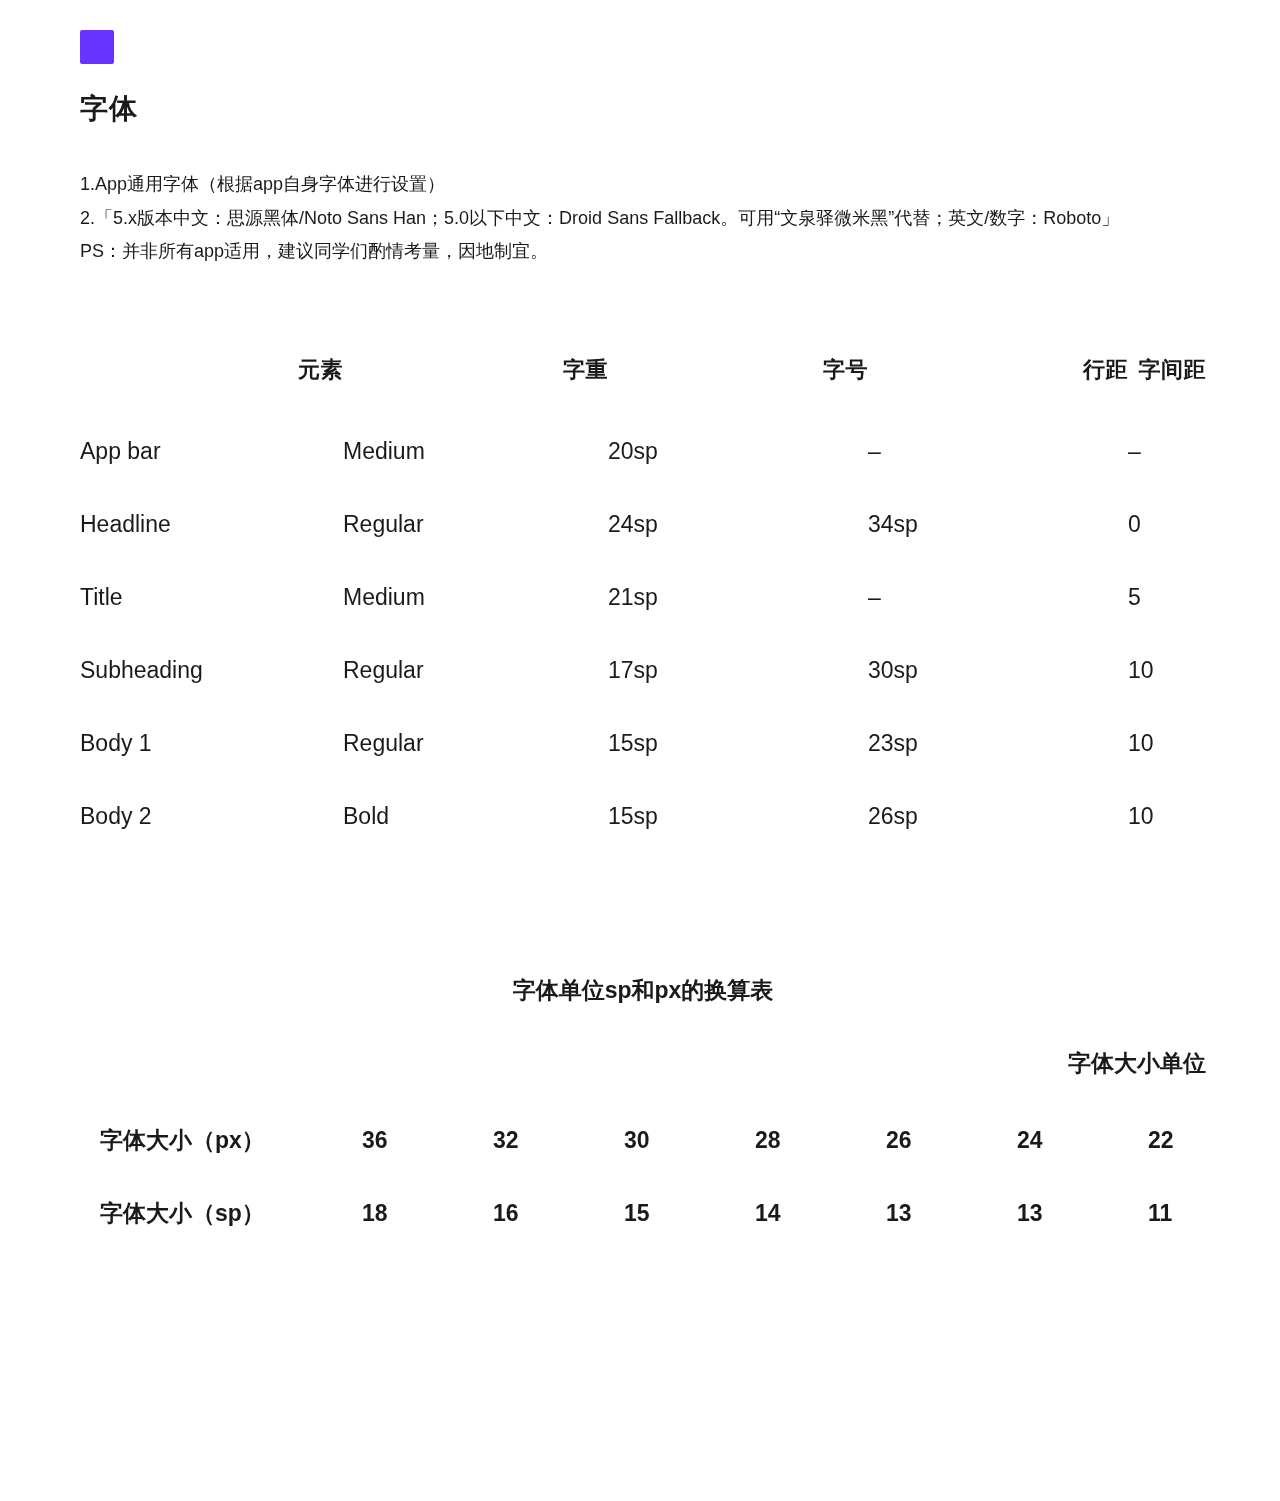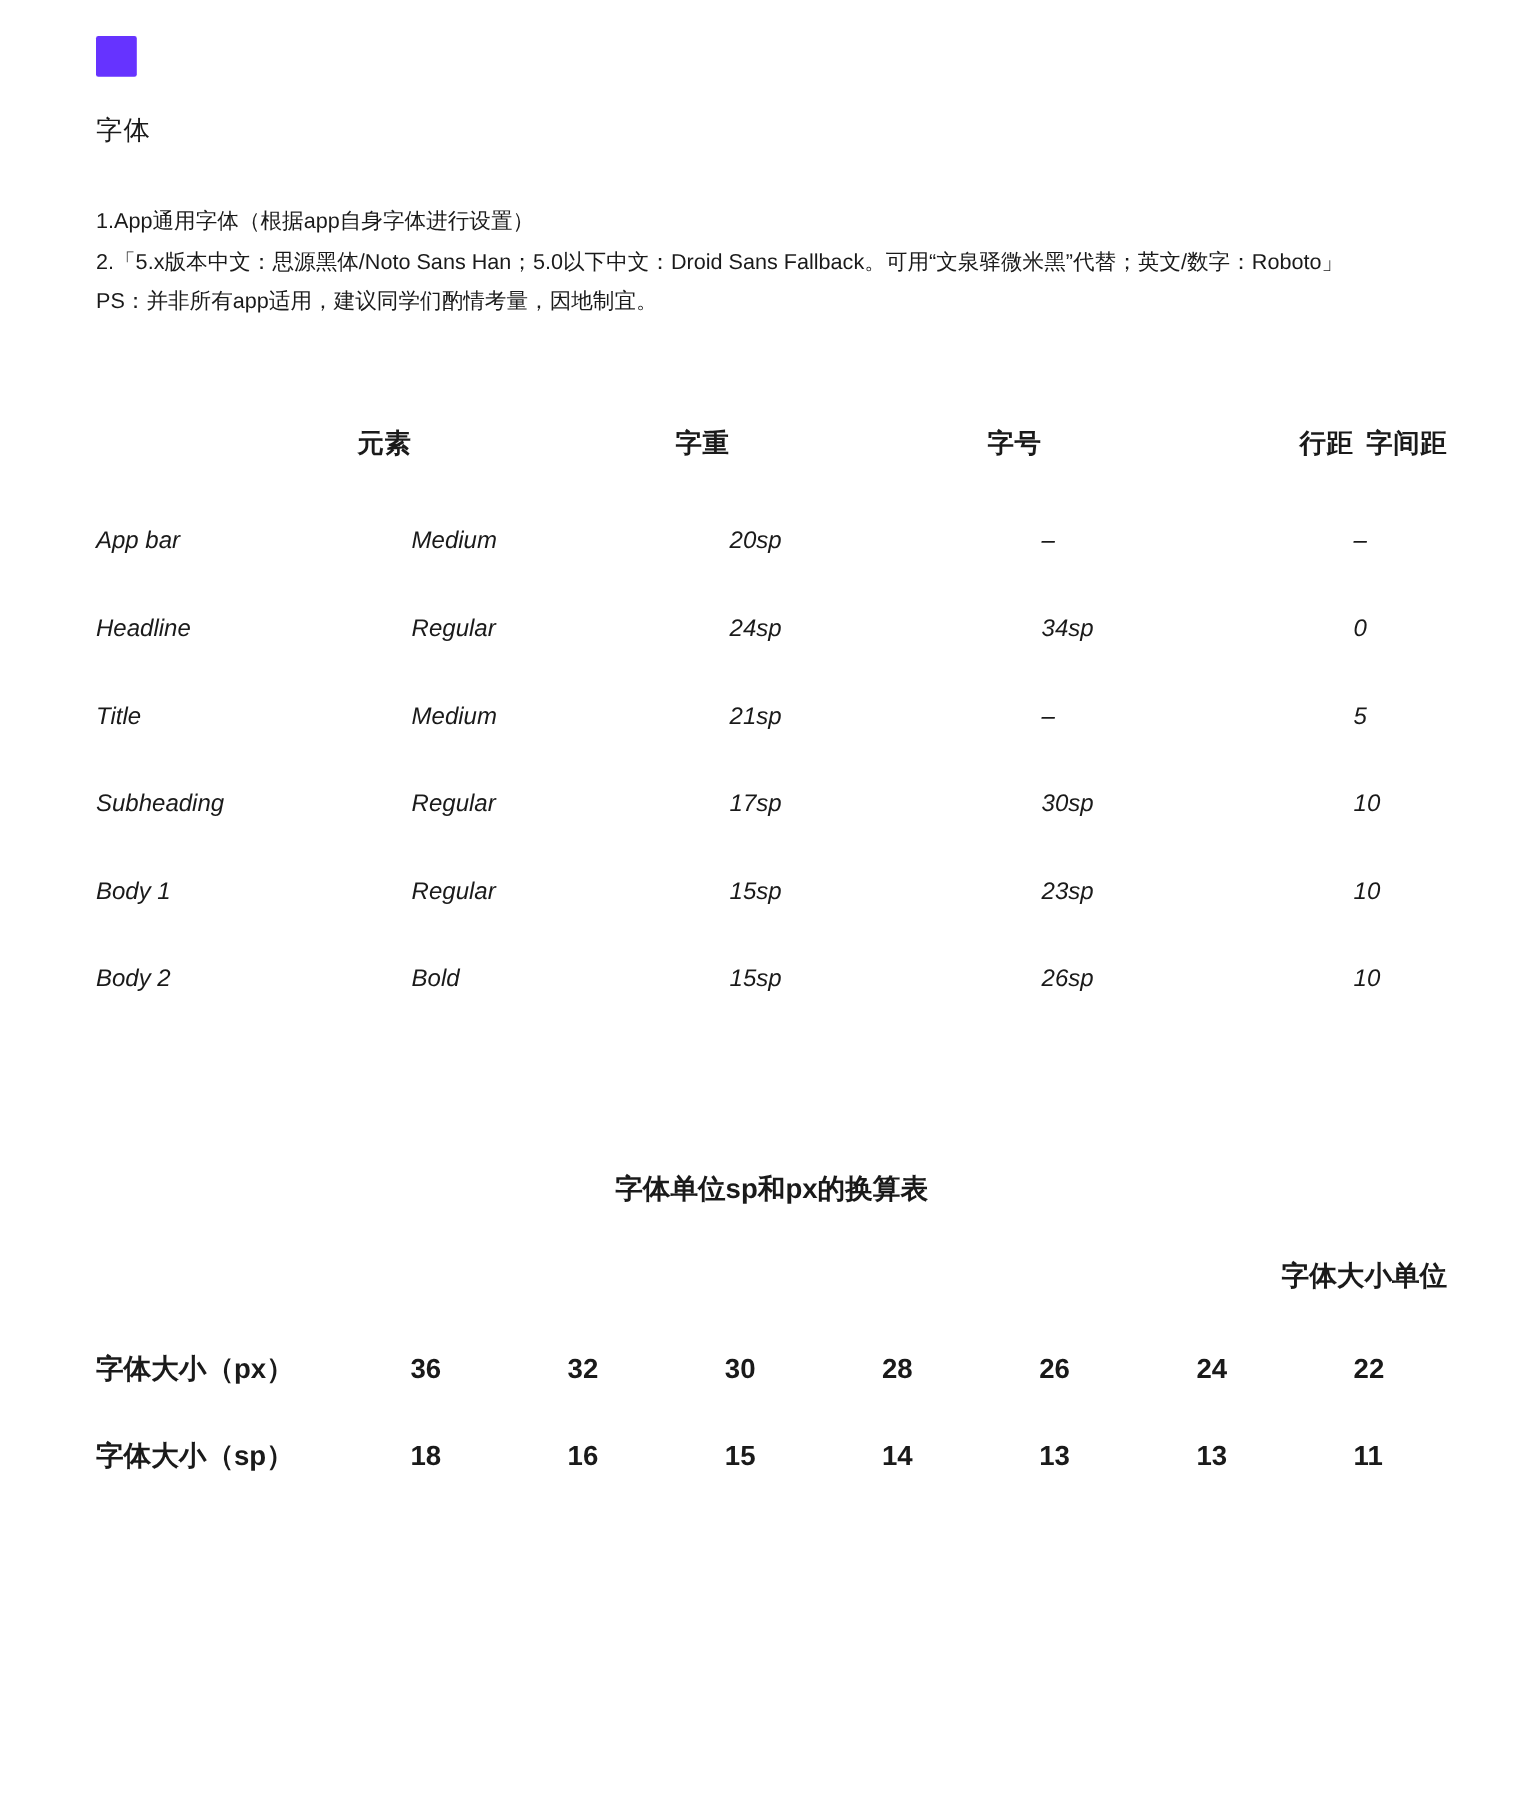--- a/index.html
+++ b/index.html
@@ -21,23 +21,23 @@
   }
   .accent-square {
     width: 34px;
     height: 34px;
     margin-top: 30px;
     border-radius: 2px;
     background: #6633ff;
   }
   .page-title {
     margin: 29px 0 0 0;
-    font-size: 22px;
+    font-size: 28px;
     line-height: 31px;
-    font-weight: 400;
+    font-weight: 700;
     letter-spacing: 1px;
   }
   .intro {
     margin-top: 44px;
     font-size: 18px;
     line-height: 33.5px;
     font-weight: 400;
   }
   table.spec {
     border-collapse: collapse;
@@ -47,46 +47,46 @@
   }
   table.spec th {
     text-align: right;
     font-weight: 700;
     font-size: 22px;
     line-height: 27px;
     padding: 0 0 32px 0;
     letter-spacing: 0.5px;
   }
   table.spec td {
-    font-size: 20px;
+    font-size: 23px;
     font-weight: 400;
     height: 73px;
     vertical-align: middle;
     padding: 0;
-    font-style: italic;
   }
   .conv-title {
     margin-top: 125px;
     text-align: center;
     font-size: 23px;
     line-height: 25px;
     font-weight: 700;
   }
   .conv-section-label {
     margin-top: 48px;
     font-size: 23px;
     line-height: 25px;
     font-weight: 700;
     text-align: right;
   }
   table.conv {
     border-collapse: collapse;
     table-layout: fixed;
     width: 1126px;
     margin-top: 28px;
+    margin-left: 20px;
   }
   table.conv td {
     font-size: 23px;
     font-weight: 700;
     height: 73px;
     vertical-align: middle;
     padding: 0;
   }
 </style>
 </head>

